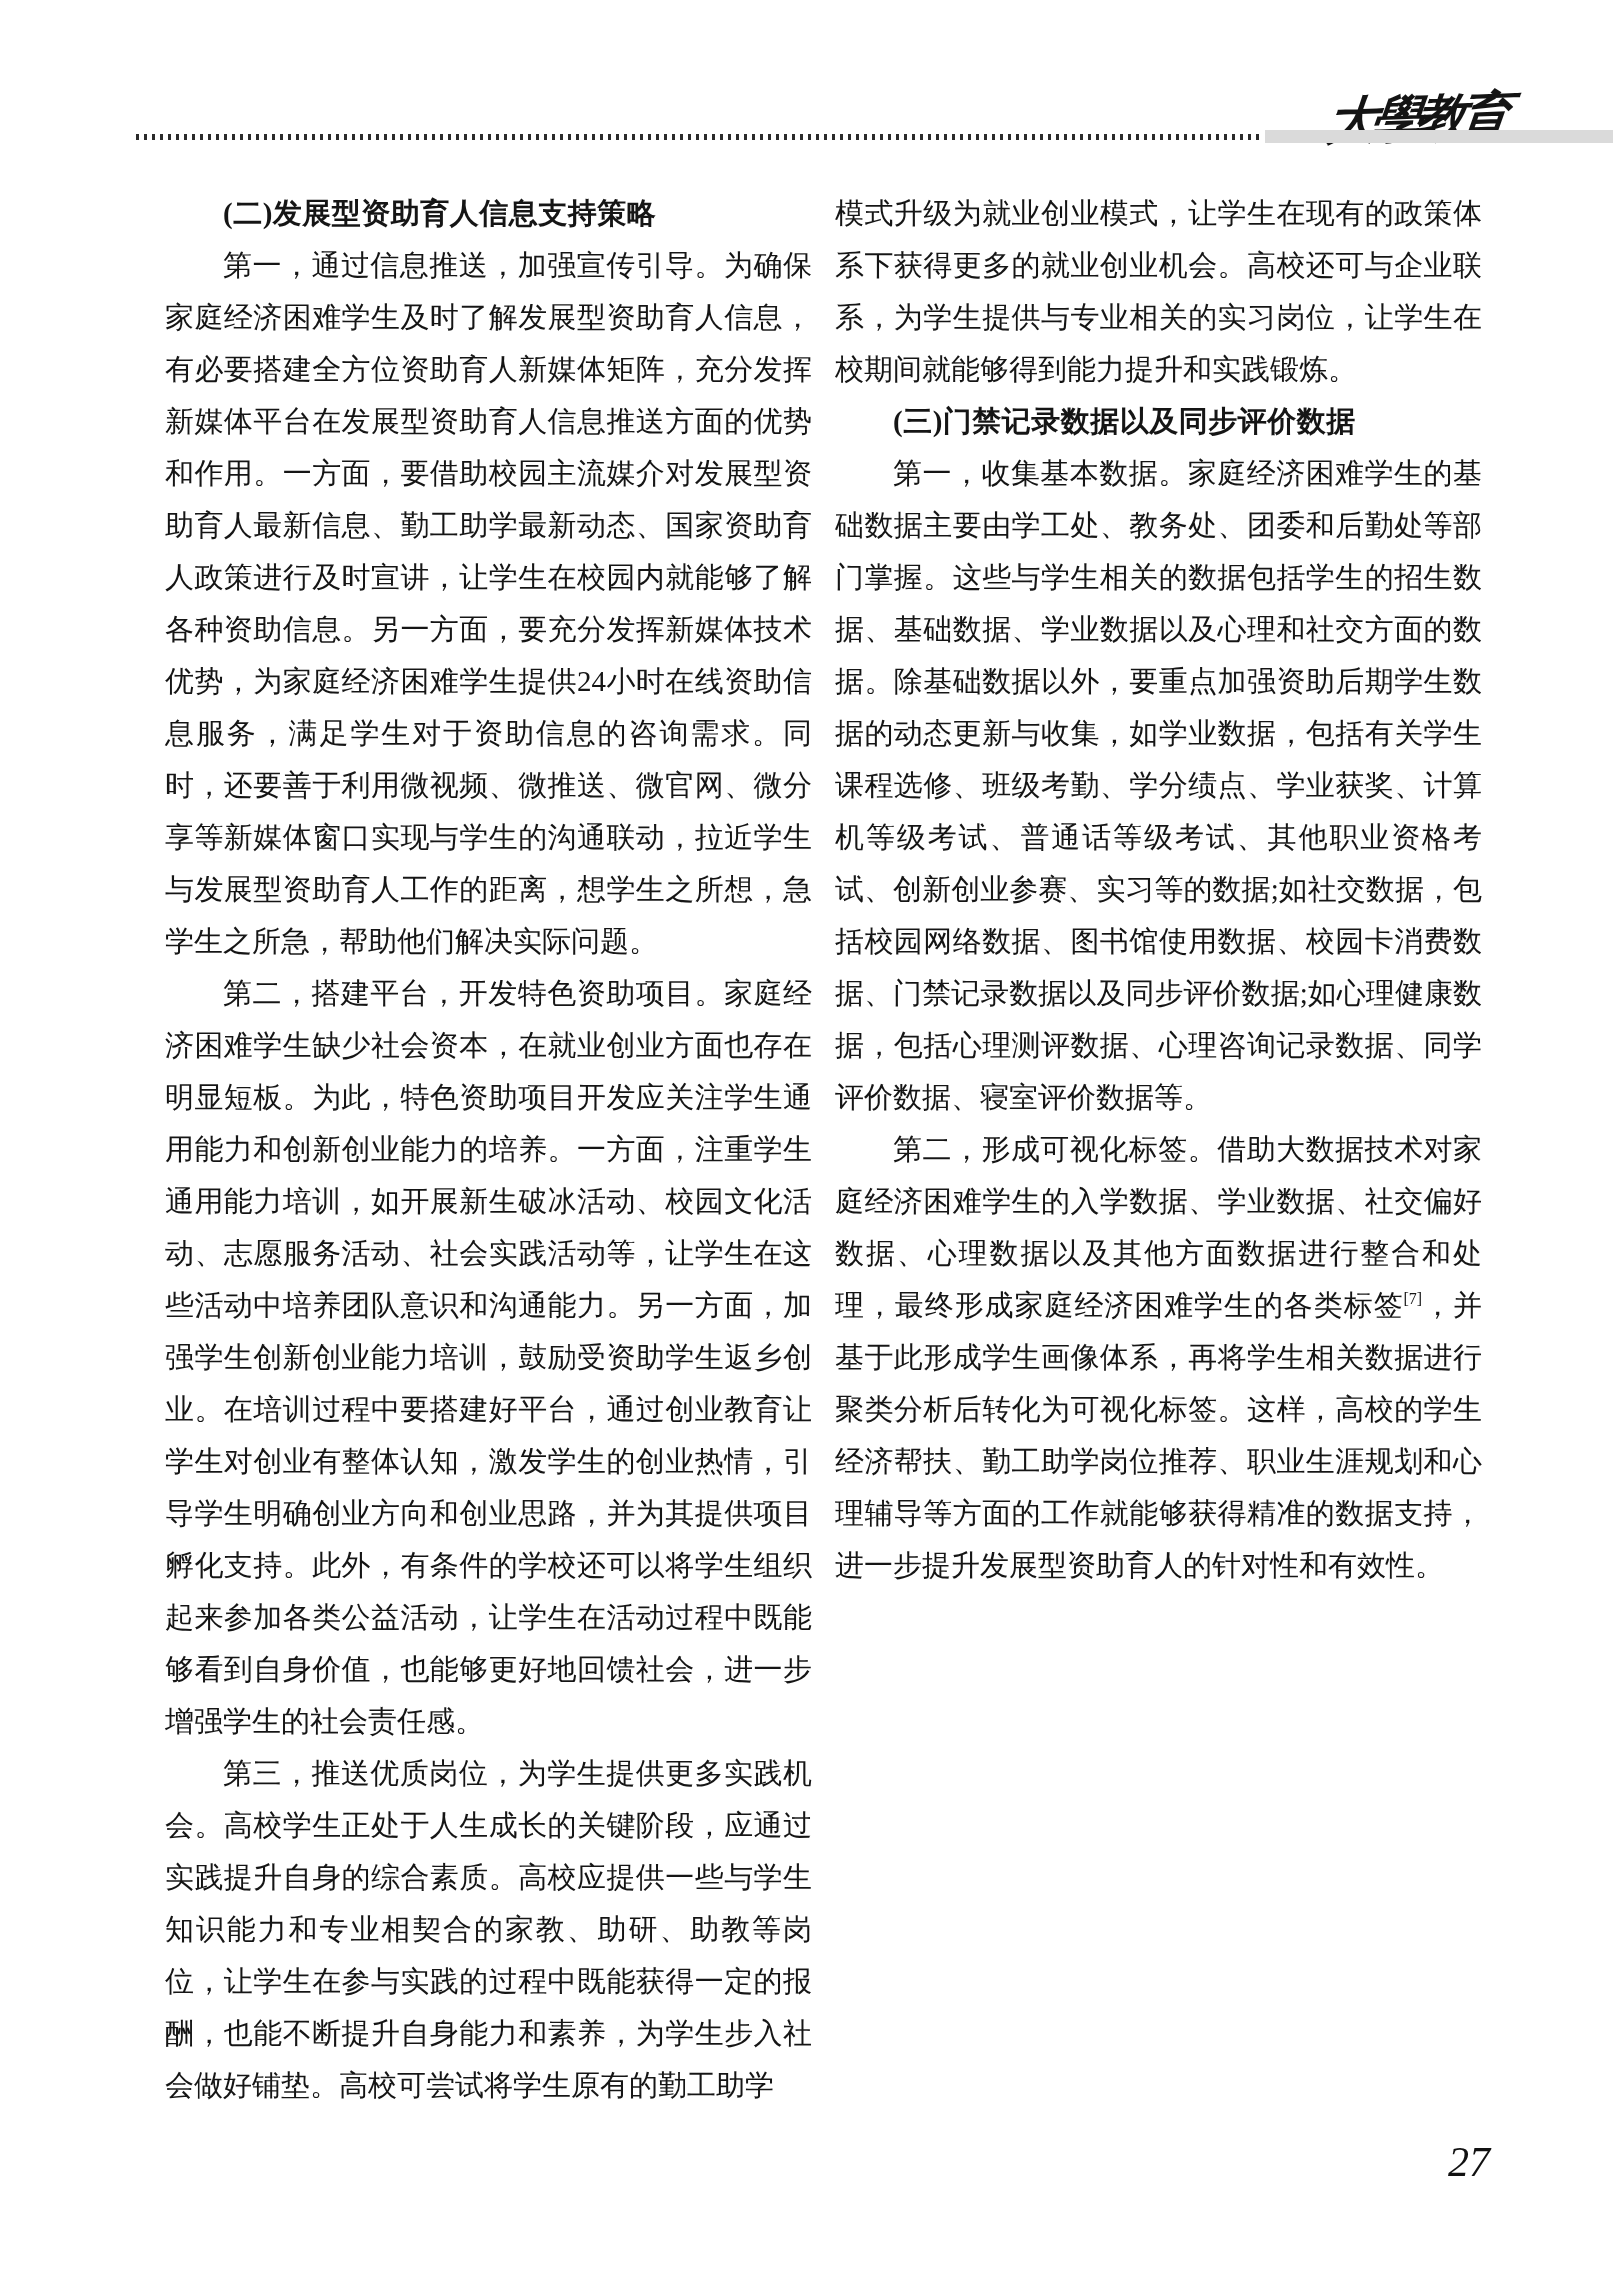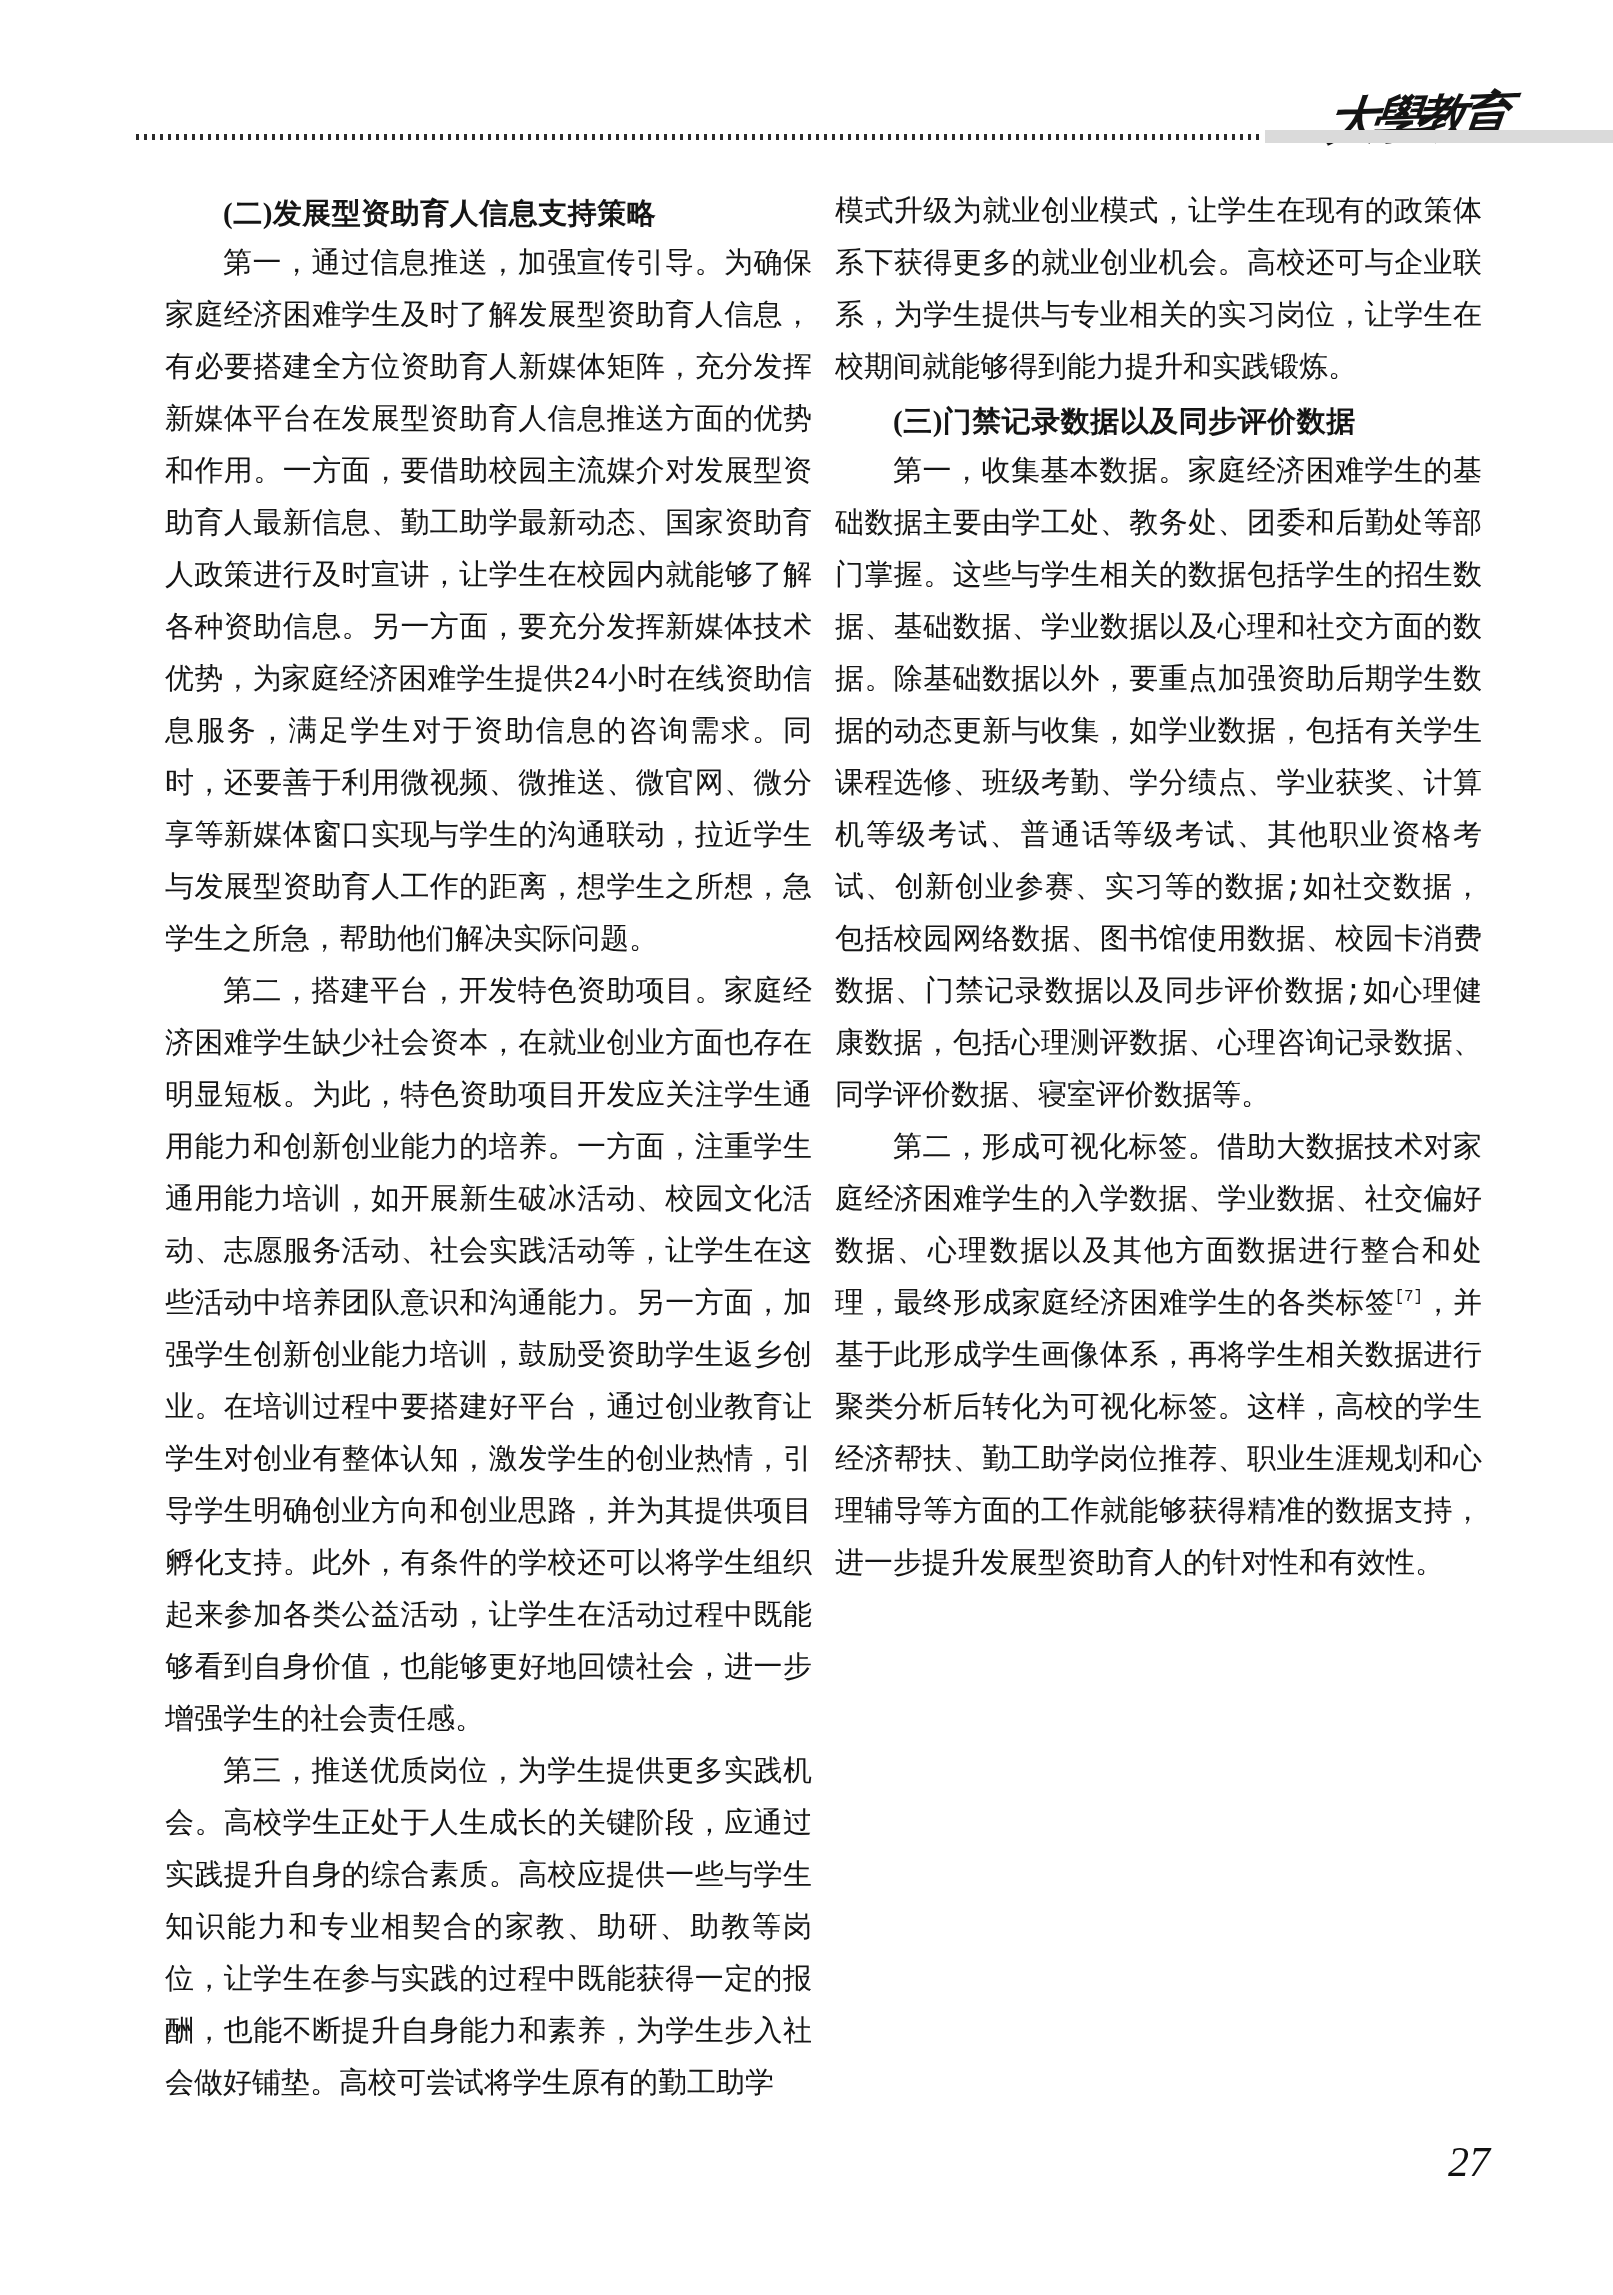--- a/index.html
+++ b/index.html
@@ -65,21 +65,20 @@
     word-break: normal;
     overflow-wrap: break-word;
     color: #151515;
   }
   .col-left  { left: 136px; margin-left: 29px; }
   .col-right { left: 835px; }
   .col p {
     margin: 0;
     padding: 0;
     text-indent: 2em;
-    font-family: Liberation Mono, monospace;
   }
   .col p.continuation { text-indent: 0; }
   .col h3 {
     margin: 0;
     padding: 0;
     font-size: 29px;
     line-height: 52px;
     font-weight: bold;
     text-indent: 2em;
     letter-spacing: 0.5px;

